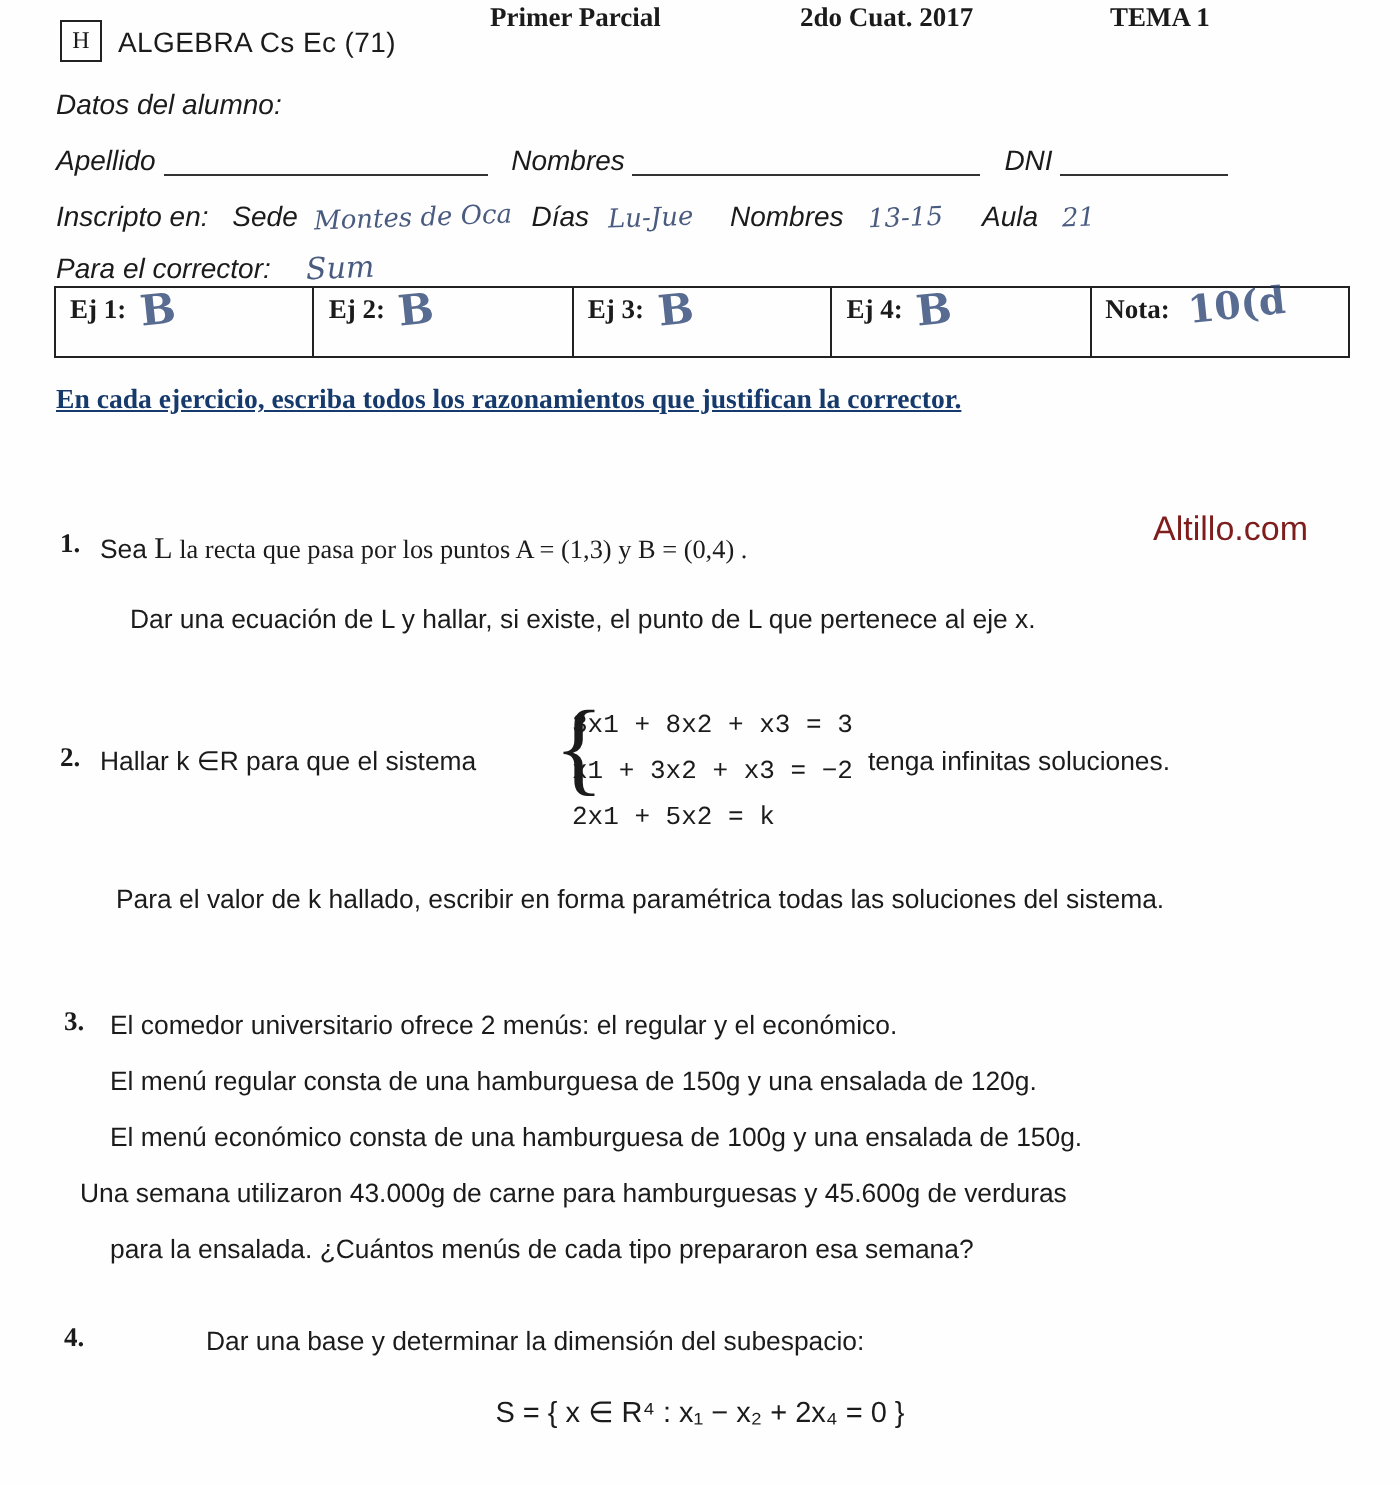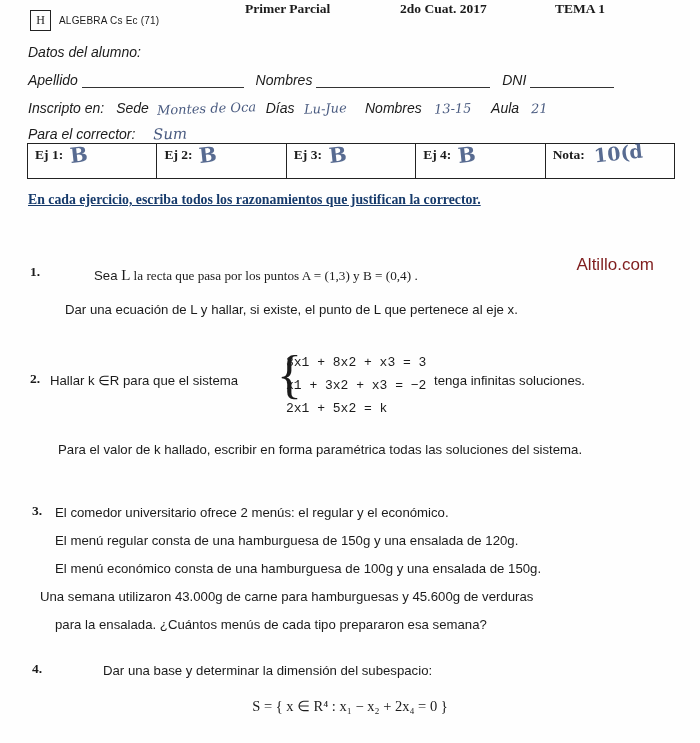--- a/index.html
+++ b/index.html
@@ -35,21 +35,21 @@
     width: 19px;
     height: 19px;
     border: 1px solid #222;
     font-size: 12px;
     line-height: 18px;
     text-align: center;
     font-family: "Liberation Serif", serif;
     margin-right: 8px;
   }
   .course {
-    font-size: 10px;
+    font-size: 14px;
     letter-spacing: .2px;
     text-align: center;
   }
   .exam-title {
     font-size: 13.5px;
     font-weight: bold;
     position: absolute;
     left: 245px;
     top: 1px;
     font-family: "Liberation Serif", serif;
@@ -186,21 +186,21 @@
     font-size: 52px;
     font-family: "Liberation Serif", serif;
     font-weight: 300;
     line-height: 52px;
   }
   .eqn-s {
     position: absolute;
     left: 0;
     right: 0;
     text-align: center;
-    font-family: Liberation Serif, serif;
+    font-family: Liberation Sans, sans-serif;
     font-size: 14.5px;
   }
 </style>
 </head>
 <body>
 
 <div class="page">
 
   <div class="hdr-row">
     <div class="hbox">H</div>
@@ -259,21 +259,21 @@
       <span>Nota:</span>
       <span class="gmark nota">10(d</span>
     </div>
   </div>
 
   <div class="instruction">En cada ejercicio, escriba todos los razonamientos que justifican la corrector.</div>
 
   <div class="watermark">Altillo.com</div>
 
   <div class="num" style="left:30px; top:264px;">1.</div>
-  <div class="ex" style="left:50px; top:264px; width:560px;margin-left:44px;">
+  <div class="ex" style="left:50px; top:264px; width:560px;">
     <span>Sea </span><span class="serif" style="font-size:15px;">L</span><span class="serif"> la recta que pasa por los puntos  A = (1,3) y B = (0,4) .</span>
   </div>
   <div class="ex" style="left:65px; top:300px; width:590px;">Dar una ecuación de L y hallar, si existe, el punto de L que pertenece al eje x.</div>
 
   <div class="num" style="left:30px; top:371px;">2.</div>
   <div class="ex" style="left:50px; top:371px;">Hallar k ∈R  para que el sistema</div>
   <div class="brace">{</div>
   <div class="syslines">
     <div>3x1 + 8x2 + x3 = 3</div>
     <div>x1 + 3x2 + x3 = −2</div>

